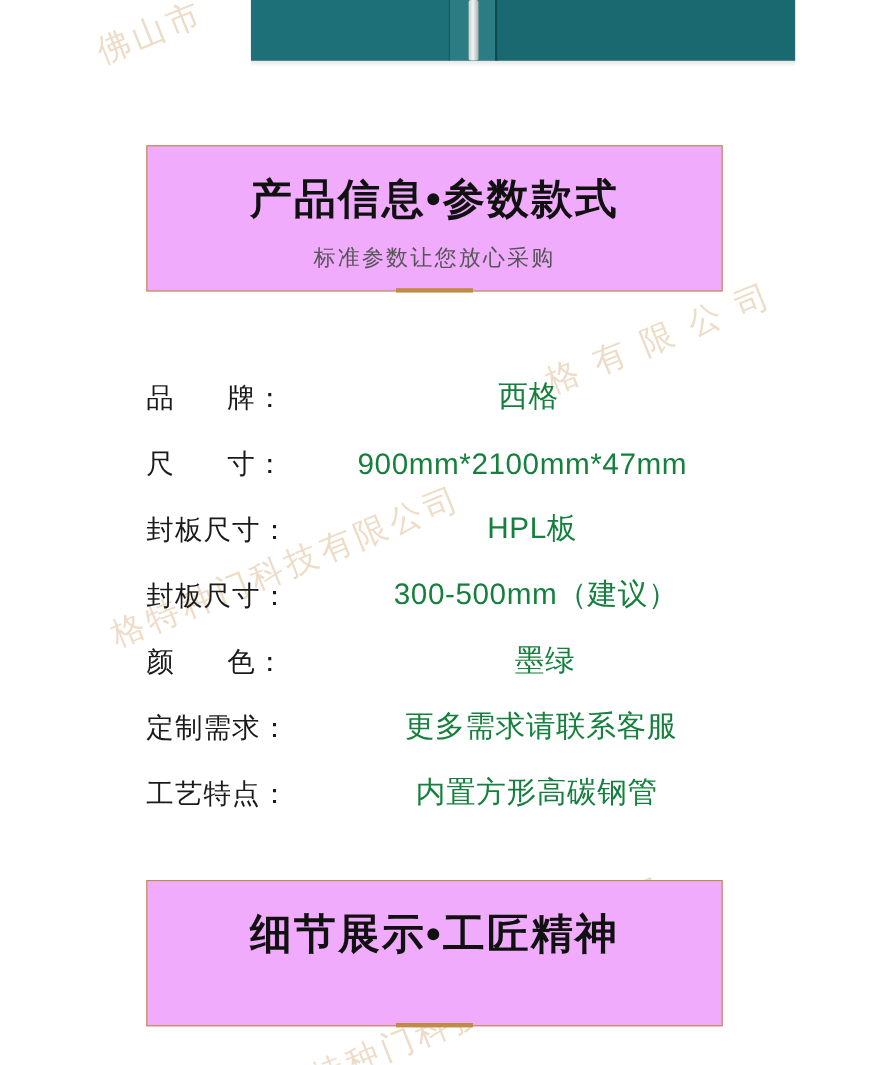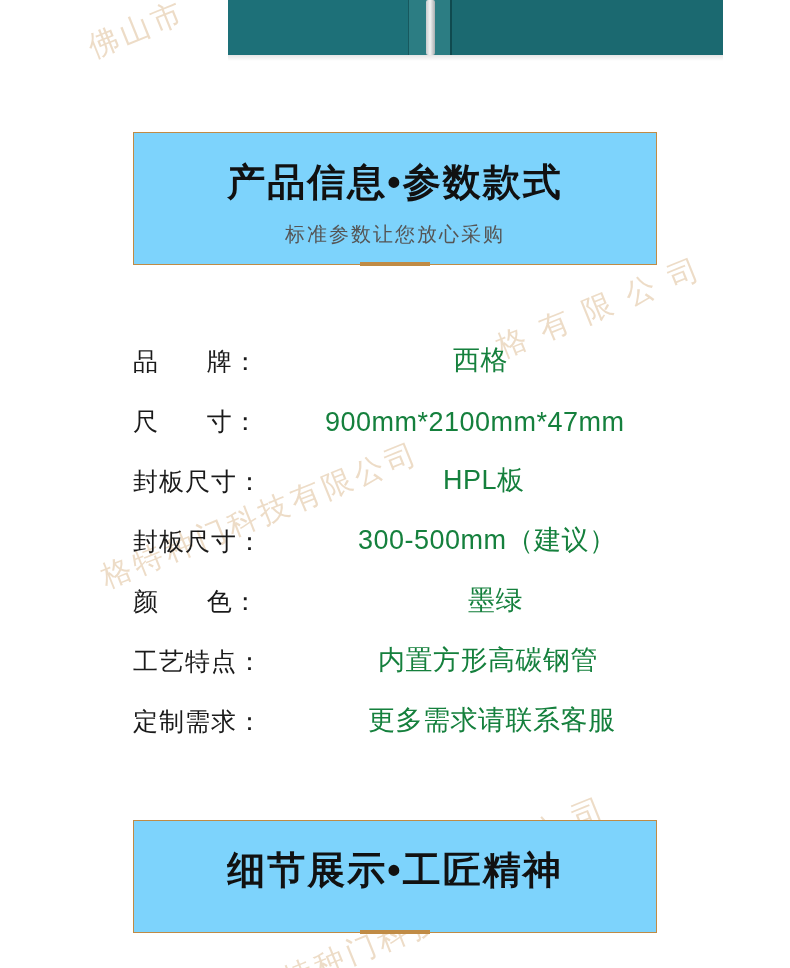--- a/index.html
+++ b/index.html
@@ -92,25 +92,25 @@
     background: linear-gradient(to bottom, rgba(0,0,0,0.10), rgba(0,0,0,0));
   }
 
   
   .section-box {
     position: absolute;
     left: 133px;
     width: 524px;
     box-sizing: border-box;
     border: 1px solid #c08b45;
-    background: #7dd3fc;
+    background: #f0abfc;
     text-align: center;
   }
   .section-box.one { top: 132px; height: 133px; }
-  .section-box.two { top: 820px; height: 113px; }
+  .section-box.two { top: 800px; height: 133px; }
 
   .section-title {
     font-family: "Liberation Sans", sans-serif;
     font-size: 38px;
     font-weight: bold;
     letter-spacing: 2px;
     color: #111111;
     margin: 0;
     padding-top: 28px;
     line-height: 1.15;
@@ -227,28 +227,28 @@
       <div class="spec-value">HPL板</div>
     </div>
     <div class="spec-row r4">
       <div class="spec-label">封板尺寸：</div>
       <div class="spec-value">300-500mm（建议）</div>
     </div>
     <div class="spec-row r5">
       <div class="spec-label">颜      色：</div>
       <div class="spec-value">墨绿</div>
     </div>
+    <div class="spec-row r7">
+      <div class="spec-label">定制需求：</div>
+      <div class="spec-value">更多需求请联系客服</div>
+    </div>
     <div class="spec-row r6">
       <div class="spec-label">工艺特点：</div>
       <div class="spec-value">内置方形高碳钢管</div>
     </div>
-    <div class="spec-row r7">
-      <div class="spec-label">定制需求：</div>
-      <div class="spec-value">更多需求请联系客服</div>
-    </div>
   </div>
 
   <div class="section-box two">
     <div class="section-title">细节展示•工匠精神</div>
     <div class="section-underline"></div>
   </div>
 
 </div>
 
 </body></html>

